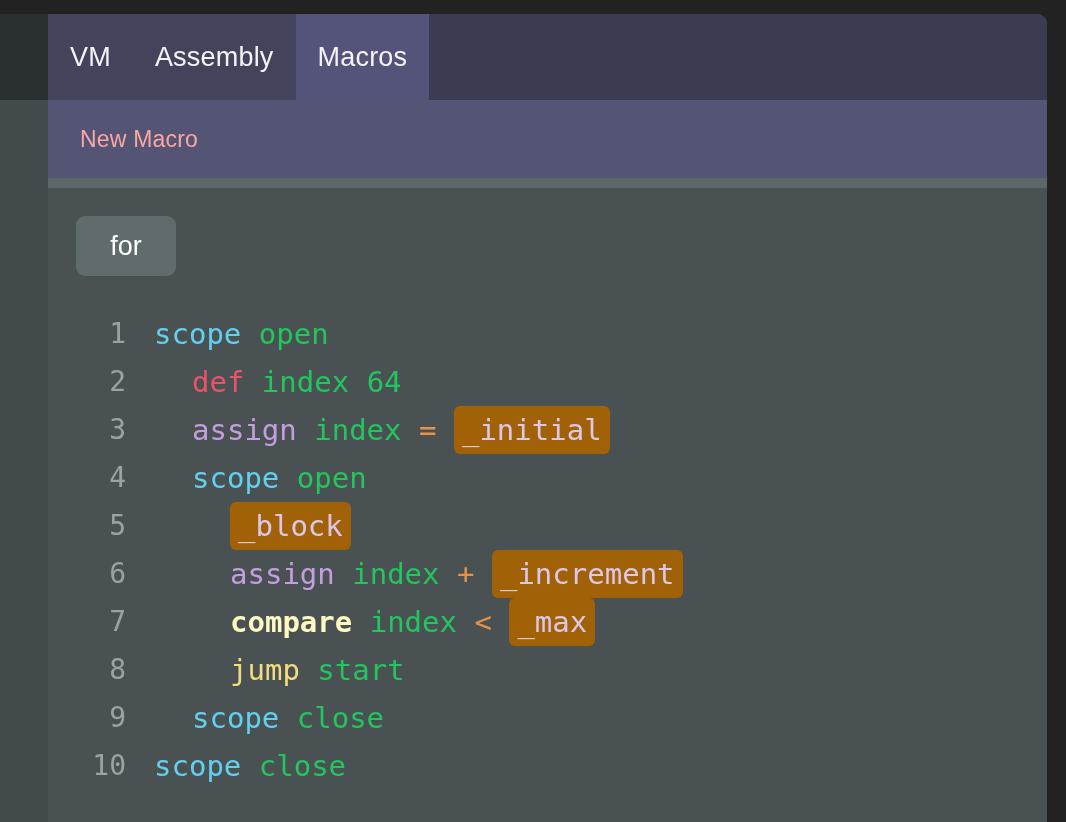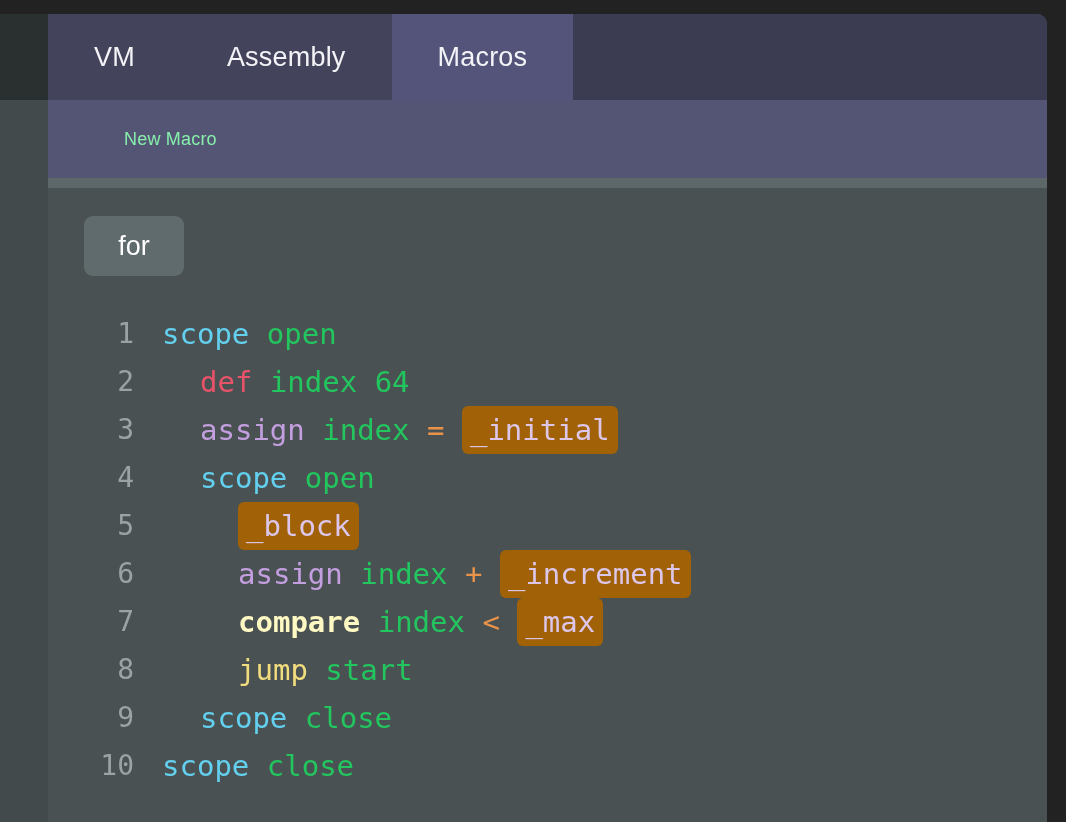--- a/index.html
+++ b/index.html
@@ -54,21 +54,21 @@
     left: 0; top: 0;
     width: 999px; height: 86px;
     background: #3b3b52;
     display: flex;
     align-items: stretch;
   }
   .tab {
     display: flex;
     align-items: center;
     justify-content: center;
-    padding: 0 46px;
+    padding: 0 22px;
     color: #f3f3f7;
     font-size: 27px;
     letter-spacing: 0.2px;
     background: #43435c;
     cursor: pointer;
     user-select: none;
   }
   .tab.active {
     background: #54547a;
   }
@@ -82,38 +82,37 @@
     position: absolute;
     left: 0; top: 86px;
     width: 999px; height: 78px;
     background: #545474;
     display: flex;
     align-items: center;
     padding-left: 32px;
     box-sizing: border-box;
   }
   .subheader-title {
-    color: #86efac;
-    font-size: 18px;
+    color: #fca5a5;
+    font-size: 23px;
     letter-spacing: 0.2px;
-    margin-left: 44px;
   }
 
   
   .divider {
     position: absolute;
     left: 0; top: 164px;
     width: 999px; height: 10px;
     background: #5d6669;
   }
 
   
   .editor {
     position: absolute;
-    left: 12px; top: 174px;
+    left: 4px; top: 174px;
     width: 999px;
     height: 634px;
     background: #4a5152;
   }
 
   
   .chip-row {
     padding: 28px 0 0 24px;
   }
   .chip {

